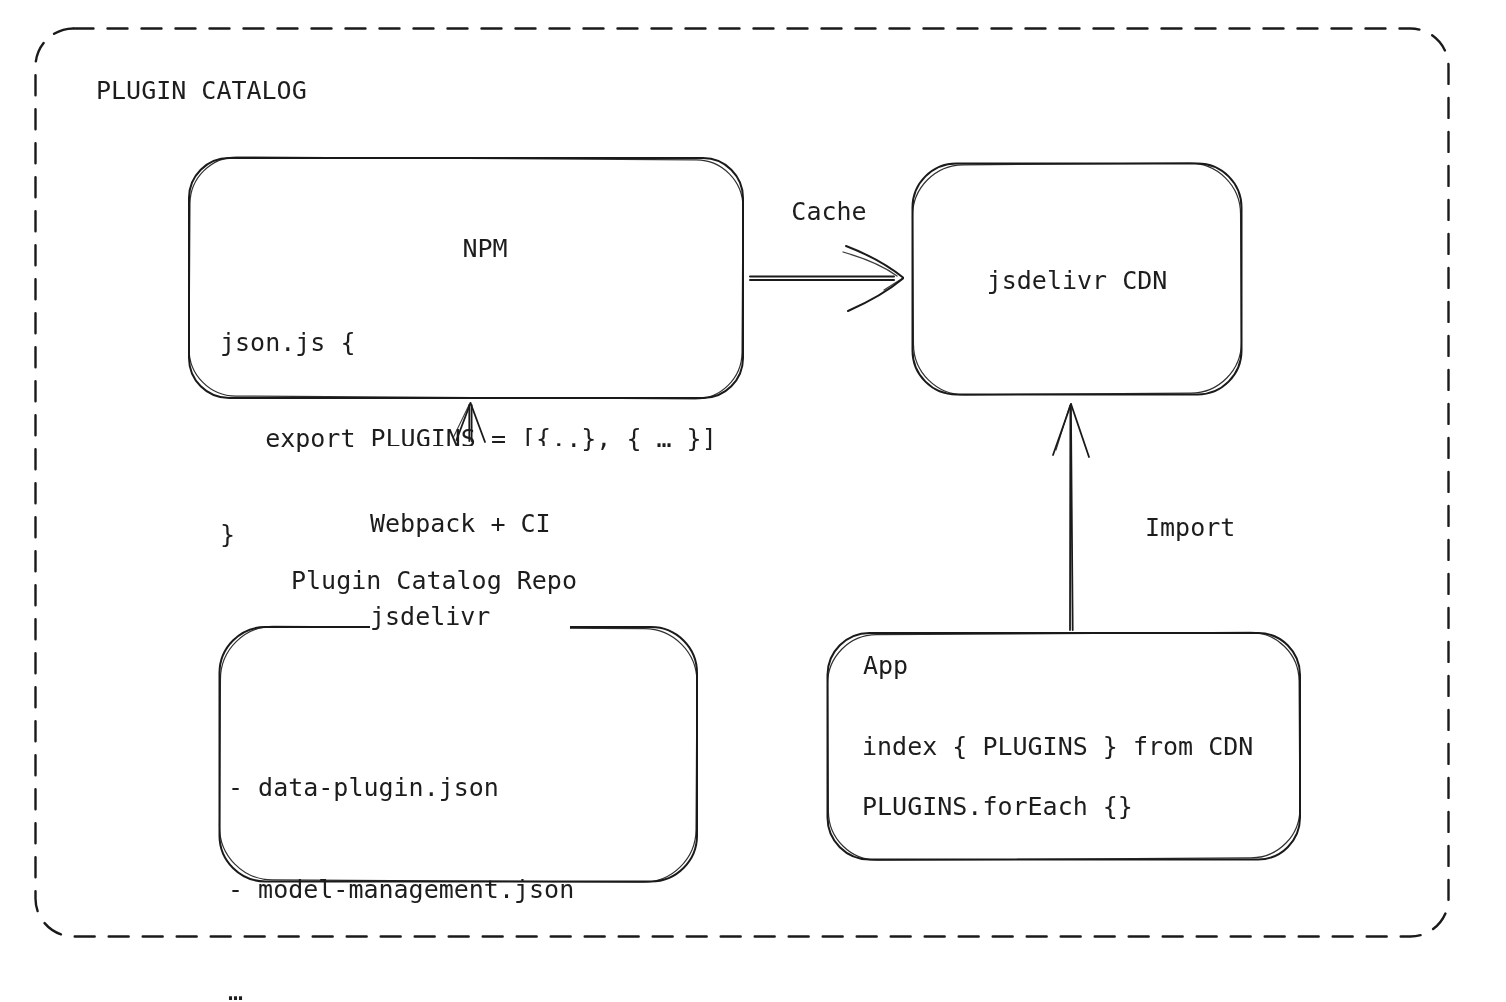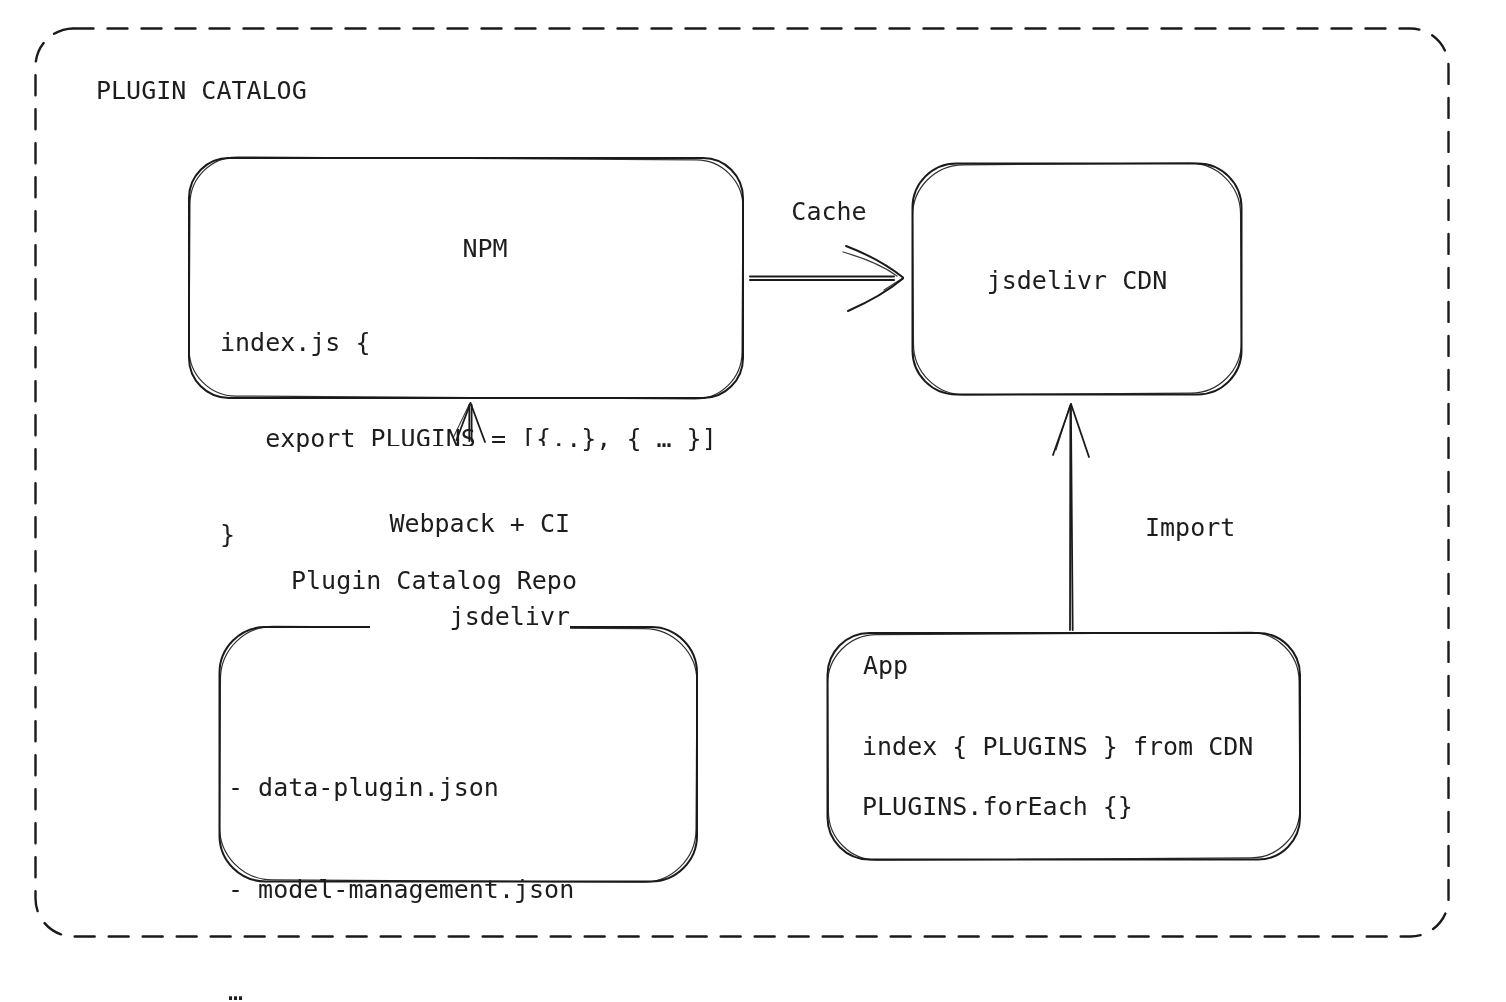--- a/index.html
+++ b/index.html
@@ -37,21 +37,21 @@
     white-space: pre;
     color: #1d1d1d;
   }
   .center {
     text-align: center;
   }
   .edge-label-stack {
     position: absolute;
     font-size: 25px;
     line-height: 31px;
-    text-align: right;
+    text-align: left;
     background: #ffffff;
     white-space: pre;
   }
   .list {
     position: absolute;
     font-size: 25px;
     line-height: 34px;
     white-space: pre;
   }
 </style>
@@ -111,21 +111,21 @@
       <path d="M1071 404 L1053 455"></path>
       <path d="M1071 404 L1089 457"></path>
       <path d="M1070 405 L1056 450" stroke-width="1.1" opacity="0.85"></path>
     </g>
   </svg>
 
   <div class="t" style="left:96px; top:78px;">PLUGIN CATALOG</div>
 
   <div class="t center" style="left:180px; top:196px; width:610px;margin-top:40px;">NPM</div>
   <div class="code" style="left:220px; top:263px;">
-    <div>index.js {</div>
+    <div>json.js {</div>
     <div>   export PLUGINS = [{..}, { … }]</div>
     <div>}</div>
   </div>
 
   <div class="t center" style="left:912px; top:268px; width:330px;">jsdelivr CDN</div>
 
   <div class="t center" style="left:750px; top:199px; width:158px;">Cache</div>
 
   <div class="edge-label-stack" style="left:370px; top:446px; width:200px;">
     <div>Webpack + CI</div>

